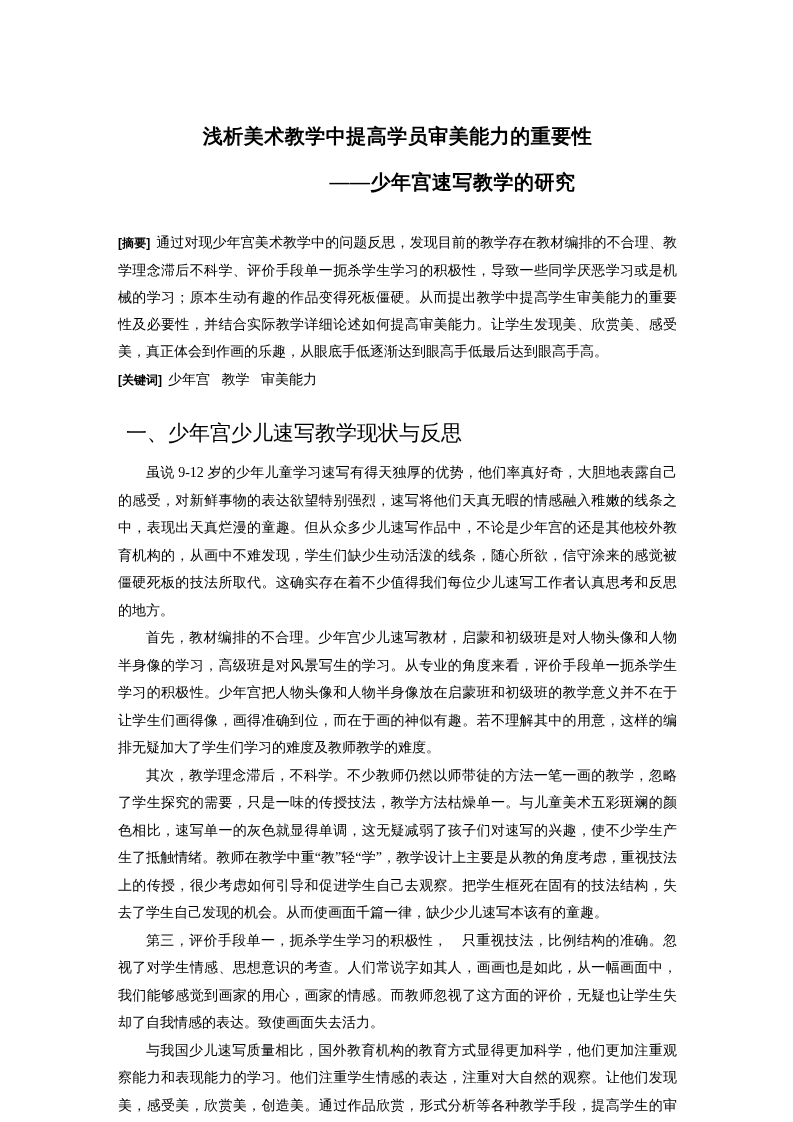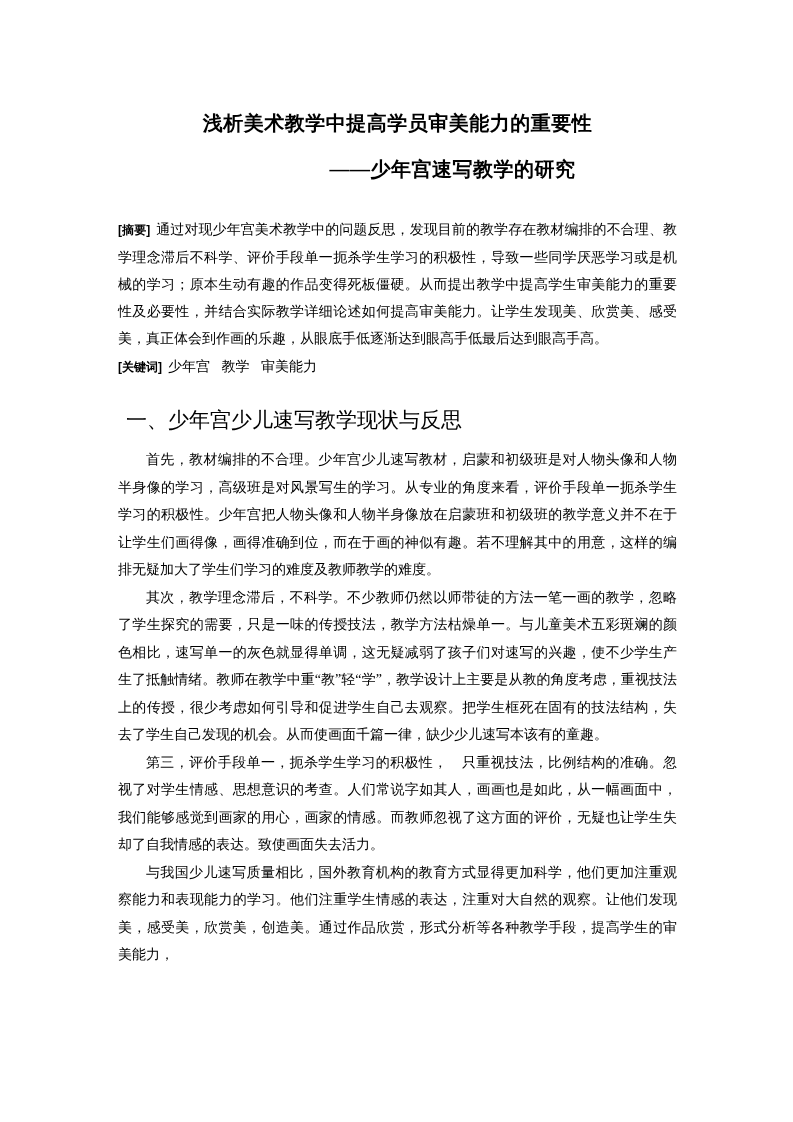--- a/index.html
+++ b/index.html
@@ -12,21 +12,21 @@
     width: 793px;
     height: 1122px;
     box-sizing: border-box;
     background: #ffffff;
     color: #000000;
     padding: 106px 116px 0 118px;
     font-family: "Liberation Serif", serif;
     overflow: hidden;
   }
   .doc-title {
-    margin: 4px;
+    margin: 17px;
     font-size: 20px;
     line-height: 26px;
     font-weight: bold;
     text-align: center;
     letter-spacing: 0.5px;
   }
   .doc-subtitle {
     margin: 20px 0 0 0;
     font-size: 20px;
     line-height: 26px;
@@ -79,20 +79,21 @@
   <h1 class="doc-title">浅析美术教学中提高学员审美能力的重要性</h1>
 
   <h2 class="doc-subtitle">——少年宫速写教学的研究</h2>
 
   <p class="abstract"><span class="meta-label">[摘要]</span><span>通过对现少年宫美术教学中的问题反思，发现目前的教学存在教材编排的不合理、教学理念滞后不科学、评价手段单一扼杀学生学习的积极性，导致一些同学厌恶学习或是机械的学习；原本生动有趣的作品变得死板僵硬。从而提出教学中提高学生审美能力的重要性及必要性，并结合实际教学详细论述如何提高审美能力。让学生发现美、欣赏美、感受美，真正体会到作画的乐趣，从眼底手低逐渐达到眼高手低最后达到眼高手高。</span></p>
 
   <p class="keywords"><span class="meta-label">[关键词]</span><span class="kw-text">少年宫 教学 审美能力</span></p>
 
   <h3 class="section-heading">一、少年宫少儿速写教学现状与反思</h3>
 
+  <p class="body-par">虽说 9-12 岁的少年儿童学习速写有得天独厚的优势，他们率真好奇，大胆地表露自己的感受，对新鲜事物的表达欲望特别强烈，速写将他们天真无暇的情感融入稚嫩的线条之中，表现出天真烂漫的童趣。但从众多少儿速写作品中，不论是少年宫的还是其他校外教育机构的，从画中不难发现，学生们缺少生动活泼的线条，随心所欲，信守涂来的感觉被僵硬死板的技法所取代。这确实存在着不少值得我们每位少儿速写工作者认真思考和反思的地方。</p>
 
   <p class="body-par">首先，教材编排的不合理。少年宫少儿速写教材，启蒙和初级班是对人物头像和人物半身像的学习，高级班是对风景写生的学习。从专业的角度来看，评价手段单一扼杀学生学习的积极性。少年宫把人物头像和人物半身像放在启蒙班和初级班的教学意义并不在于让学生们画得像，画得准确到位，而在于画的神似有趣。若不理解其中的用意，这样的编排无疑加大了学生们学习的难度及教师教学的难度。</p>
 
   <p class="body-par">其次，教学理念滞后，不科学。不少教师仍然以师带徒的方法一笔一画的教学，忽略了学生探究的需要，只是一味的传授技法，教学方法枯燥单一。与儿童美术五彩斑斓的颜色相比，速写单一的灰色就显得单调，这无疑减弱了孩子们对速写的兴趣，使不少学生产生了抵触情绪。教师在教学中重“教”轻“学”，教学设计上主要是从教的角度考虑，重视技法上的传授，很少考虑如何引导和促进学生自己去观察。把学生框死在固有的技法结构，失去了学生自己发现的机会。从而使画面千篇一律，缺少少儿速写本该有的童趣。</p>
 
   <p class="body-par">第三，评价手段单一，扼杀学生学习的积极性，　只重视技法，比例结构的准确。忽视了对学生情感、思想意识的考查。人们常说字如其人，画画也是如此，从一幅画面中，我们能够感觉到画家的用心，画家的情感。而教师忽视了这方面的评价，无疑也让学生失却了自我情感的表达。致使画面失去活力。</p>
 
   <p class="body-par">与我国少儿速写质量相比，国外教育机构的教育方式显得更加科学，他们更加注重观察能力和表现能力的学习。他们注重学生情感的表达，注重对大自然的观察。让他们发现美，感受美，欣赏美，创造美。通过作品欣赏，形式分析等各种教学手段，提高学生的审美能力，</p>
 
 </div>

